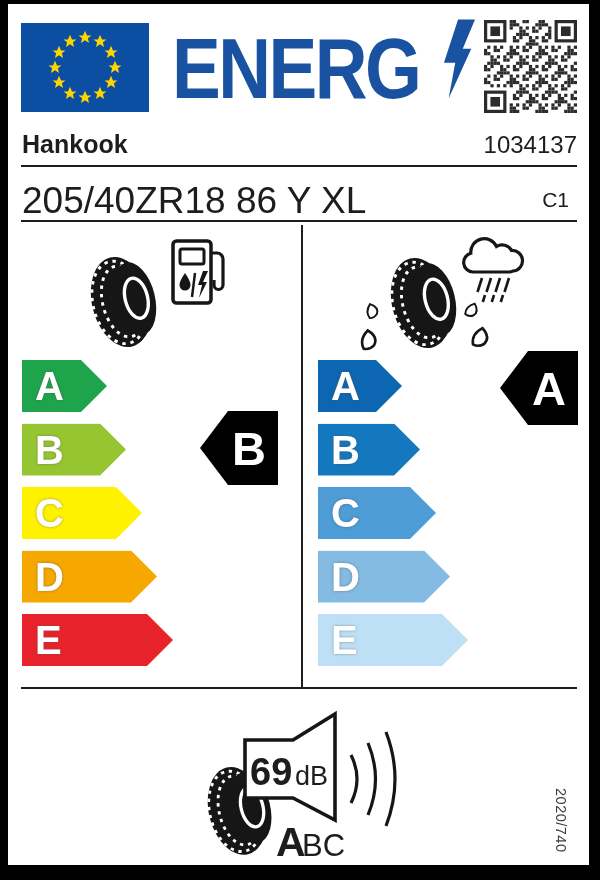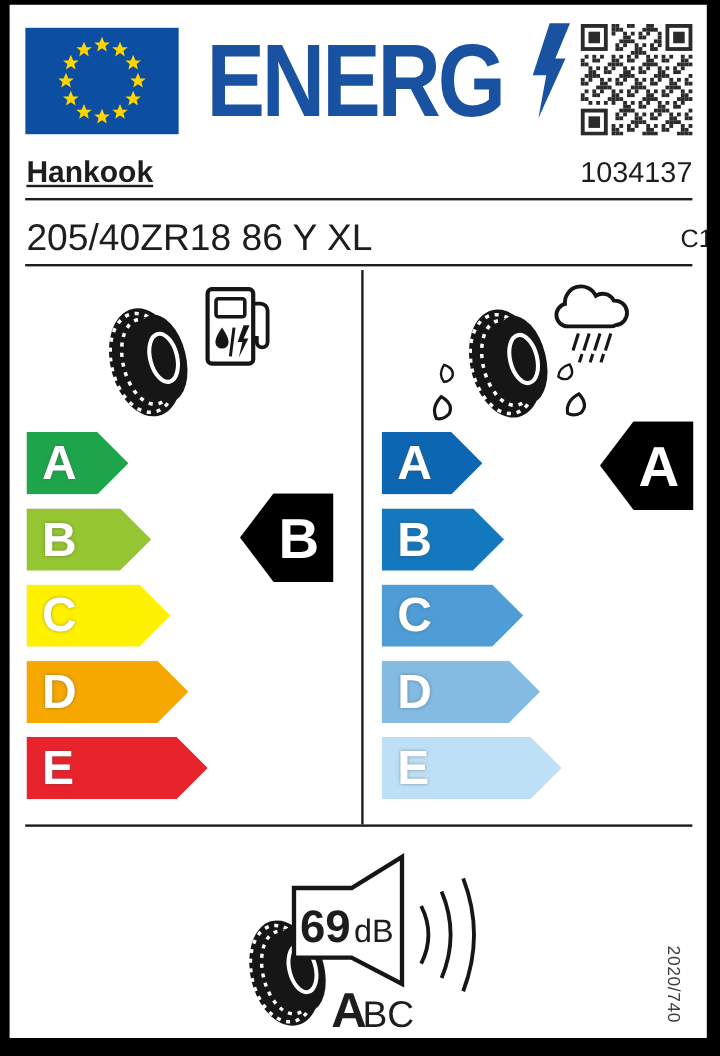--- a/index.html
+++ b/index.html
@@ -9,24 +9,24 @@
          border-width:4px 11px 15px 8px;pointer-events:none;z-index:50;}
 
   
   .flag{position:absolute;left:21px;top:23px;width:128px;height:89px;}
   .energ{position:absolute;left:172px;top:25px;font-size:86px;font-weight:bold;line-height:1;
          letter-spacing:-3px;transform:scaleX(.85);transform-origin:0 0;color:var(--header-blue);}
   .bolt{position:absolute;left:443px;top:17px;width:32px;height:84px;}
   .qr{position:absolute;left:482px;top:20px;width:97px;height:93px;}
 
   
-  .brand{position:absolute;left:22px;top:130px;font-size:25px;font-weight:bold;text-decoration:underline;}
+  .brand{position:absolute;left:22px;top:130px;font-size:25px;font-weight:bold;}
   .article{position:absolute;right:23px;top:131px;font-size:24px;margin-left:37px;}
-  .dims{position:absolute;left:22px;top:180px;font-size:31px;}
-  .tclass{position:absolute;right:6px;top:188px;font-size:21px;}
+  .dims{position:absolute;left:22px;top:180px;font-size:37px;}
+  .tclass{position:absolute;right:31px;top:188px;font-size:21px;}
   .hline{position:absolute;left:21px;width:556px;height:2.2px;background:#1d1d1b;}
   .vline{position:absolute;left:301px;top:225px;width:2.2px;height:462px;background:#1d1d1b;}
 
   
   .fuel-icon{position:absolute;left:84px;top:233px;width:145px;height:122px;}
   .wet-icon{position:absolute;left:358px;top:233px;width:180px;height:126px;}
   .noise-icon{position:absolute;left:195px;top:705px;width:215px;height:160px;}
 
   
   .scale{position:absolute;top:360px;width:280px;height:310px;}

